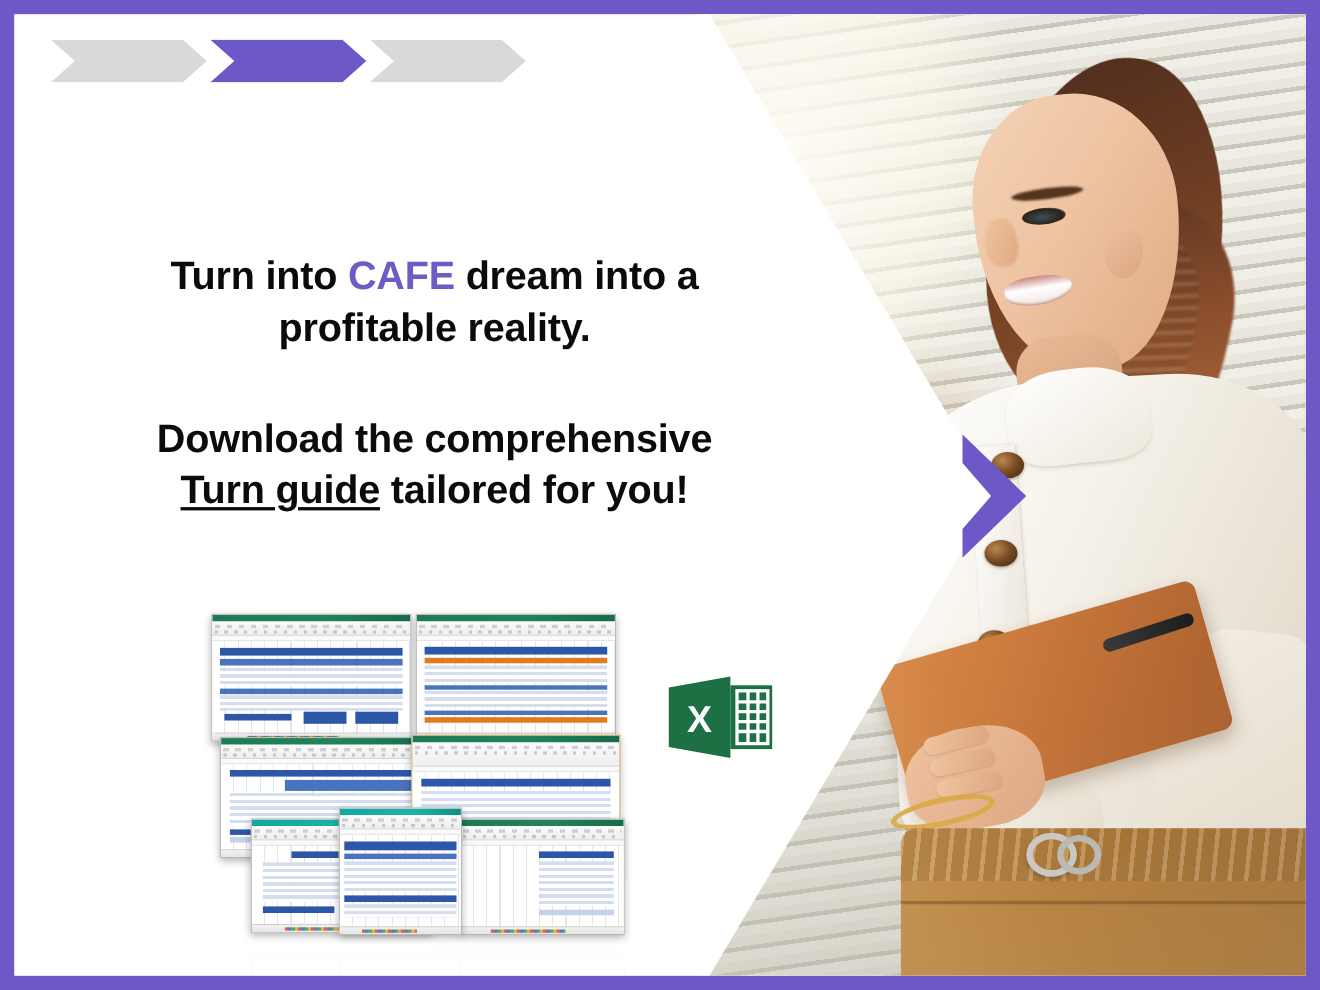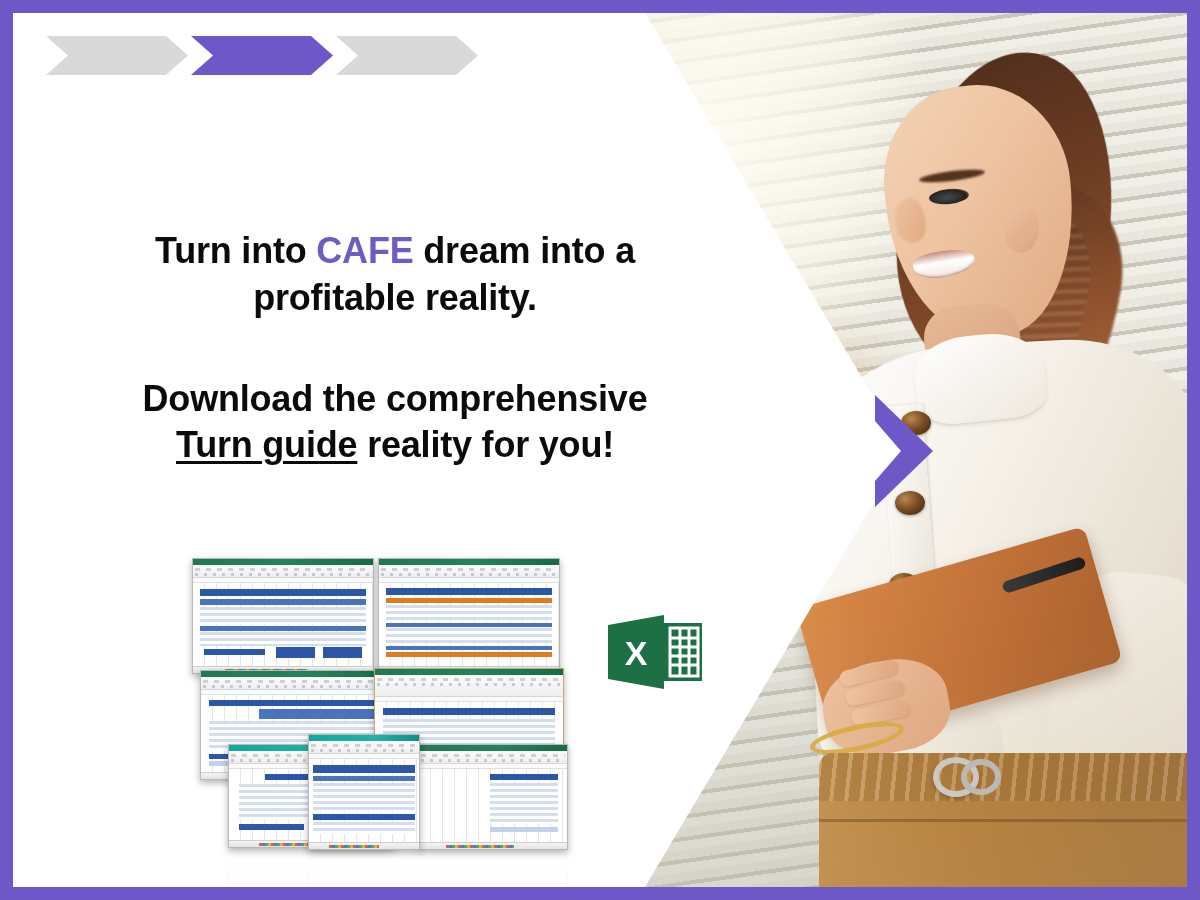--- a/index.html
+++ b/index.html
@@ -474,21 +474,21 @@
       <div class="chev gray"></div>
       <div class="chev purple"></div>
       <div class="chev gray"></div>
     </div>
 
     <div class="copy">
       <p class="headline-1">
         <span>Turn into </span><span class="accent-word">CAFE</span><span> dream into a profitable reality.</span>
       </p>
       <p class="headline-2">
-        <span>Download the comprehensive </span><span class="underline-word">Turn guide</span><span> reality for you!</span>
+        <span>Download the comprehensive </span><span class="underline-word">Turn guide</span><span> tailored for you!</span>
       </p>
     </div>
 
     <svg class="excel-logo" viewBox="0 0 98 86">
       <path d="M2 16 L58 6 L58 80 L2 70 Z" fill="#1D7044"></path>
       <rect x="58" y="14" width="38" height="58" fill="#1D7044"></rect>
       <rect x="64" y="19" width="28" height="48" fill="none" stroke="#ffffff" stroke-width="3"></rect>
       <g stroke="#ffffff" stroke-width="3">
         <line x1="64" y1="29" x2="92" y2="29"></line>
         <line x1="64" y1="38" x2="92" y2="38"></line>

